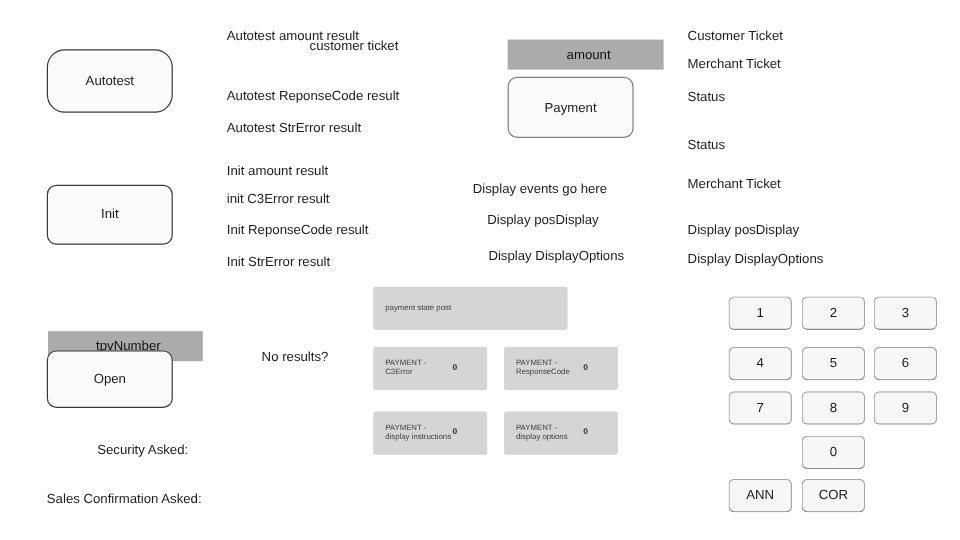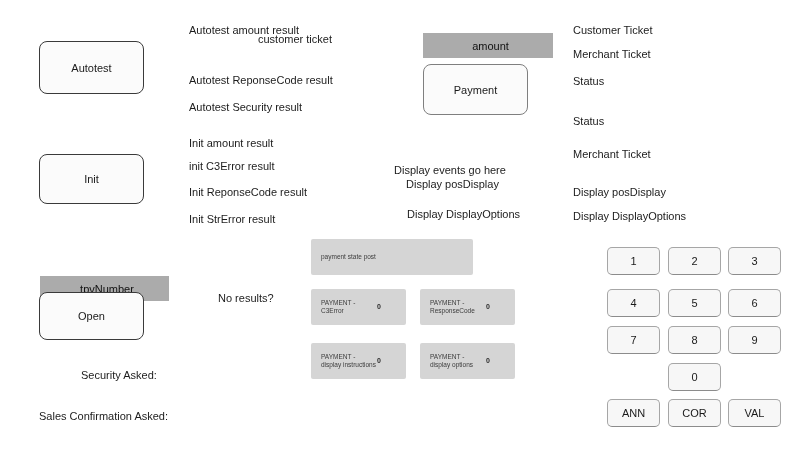--- a/index.html
+++ b/index.html
@@ -36,47 +36,47 @@
     font-size: 6.5px; color: #3c3c3c; line-height: 8px;
   }
   .evtbox .evt-label { padding-left: 10px; width: 66px; }
   .evtbox .evt-count { font-weight: bold; font-size: 7px; color: #2a2a2a; }
 </style>
 </head>
 <body>
 
 <div id="app">
 
-  <div class="btn" style="left:39px; top:41px; width:105px; height:53px;">Autotest</div>
+  <div class="btn" style="left:39px; top:41px; width:105px; height:53px;border-radius:15px;">Autotest</div>
 
   <div class="btn" style="left:39px; top:154px; width:105px; height:50px;">Init</div>
 
   <input class="field" style="left: 40px; top: 264px; width: 129px; height: 25px; margin-top: 12px;" type="text" readonly="" value="tpvNumber">
 
   <div class="btn" style="left:39px; top:292px; width:105px; height:48px;">Open</div>
 
   <div class="label" style="left:39px; top:369px;margin-left:42px;">Security Asked:</div>
 
   <div class="label" style="left:39px; top:410px;">Sales Confirmation Asked:</div>
 
   <div class="label" style="left:189px; top:24px;">Autotest amount result</div>
   <div class="label" style="left:258px; top:33px;">customer ticket</div>
   <div class="label" style="left:189px; top:74px;">Autotest ReponseCode result</div>
-  <div class="label" style="left:189px; top:101px;">Autotest Security result</div>
+  <div class="label" style="left:189px; top:101px;">Autotest StrError result</div>
   <div class="label" style="left:189px; top:137px;">Init amount result</div>
   <div class="label" style="left:189px; top:160px;text-align:center;">init C3Error result</div>
   <div class="label" style="left:189px; top:186px;">Init ReponseCode result</div>
   <div class="label" style="left:189px; top:213px;">Init StrError result</div>
   <div class="label" style="left:218px; top:292px;">No results?</div>
 
   <input class="field" style="left: 423px; top: 33px; width: 130px; height: 25px;" type="text" readonly="" value="amount">
 
   <div class="btn light-border" style="left:423px; top:64px; width:105px; height:51px;">Payment</div>
 
-  <div class="label" style="left:394px; top:152px;margin-top:12px;">Display events go here</div>
+  <div class="label" style="left:394px; top:152px;">Display events go here</div>
   <div class="label" style="left:406px; top:178px;">Display posDisplay</div>
   <div class="label" style="left:407px; top:208px;">Display DisplayOptions</div>
 
   <div class="evtbox" style="left:311px; top:239px; width:162px; height:36px;">
     <span class="evt-label" style="width:150px;">payment state post</span>
   </div>
 
   <div class="evtbox" style="left:311px; top:289px; width:95px; height:36px;">
     <span class="evt-label">PAYMENT - C3Error</span>
     <span class="evt-count">0</span>
@@ -114,15 +114,14 @@
   <div class="key" style="left:728px; top:289px;">6</div>
 
   <div class="key" style="left:607px; top:326px;">7</div>
   <div class="key" style="left:668px; top:326px;">8</div>
   <div class="key" style="left:728px; top:326px;">9</div>
 
   <div class="key" style="left:668px; top:363px;">0</div>
 
   <div class="key" style="left:607px; top:399px;">ANN</div>
   <div class="key" style="left:668px; top:399px;">COR</div>
-  <div class="key" style="left:728px; top:399px;">VAL</div>
 
 </div>
 
 </body></html>

